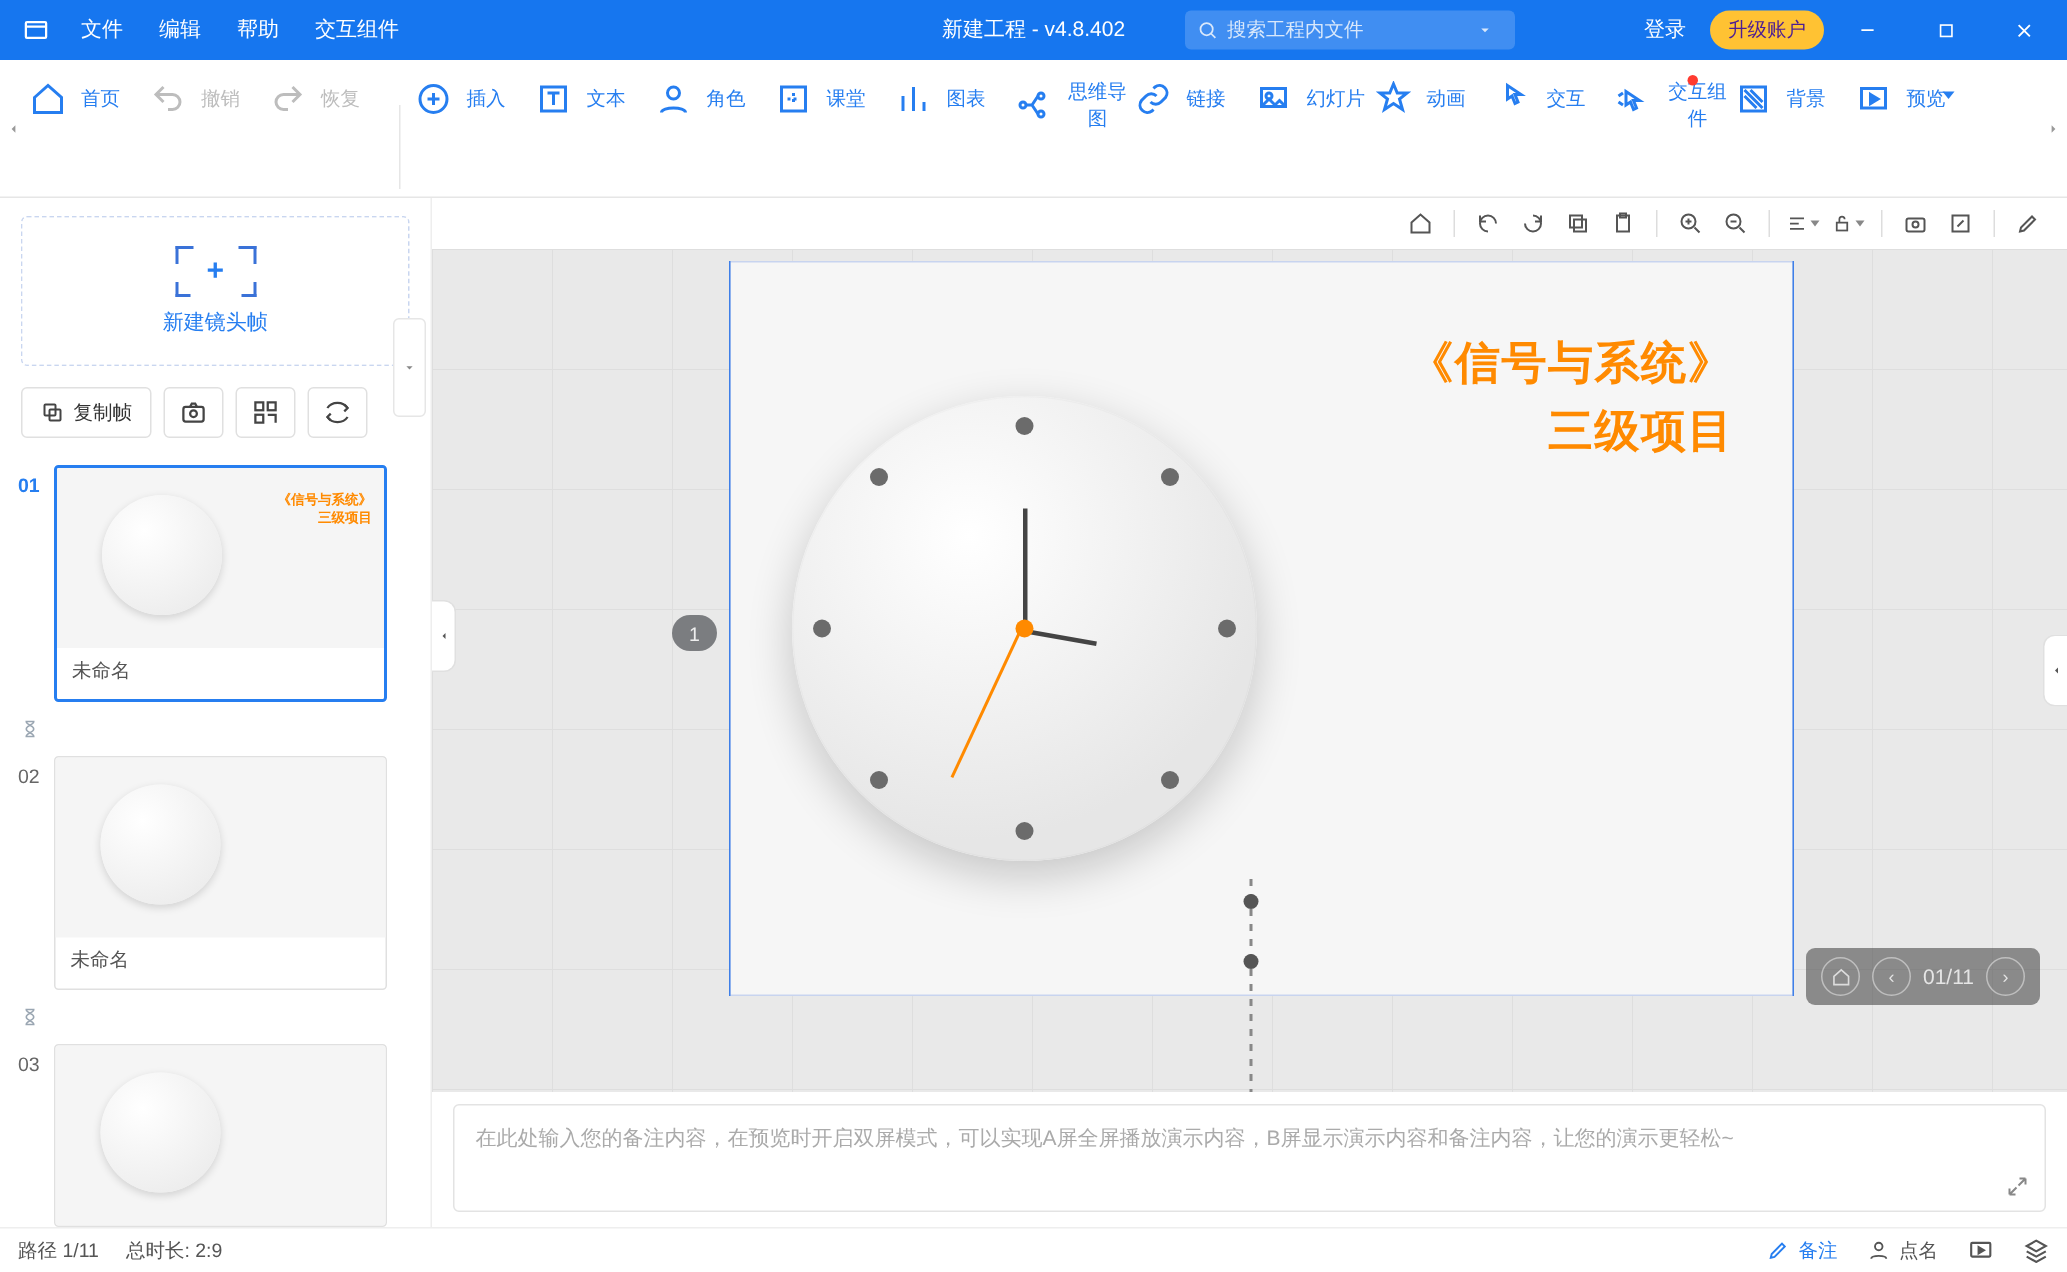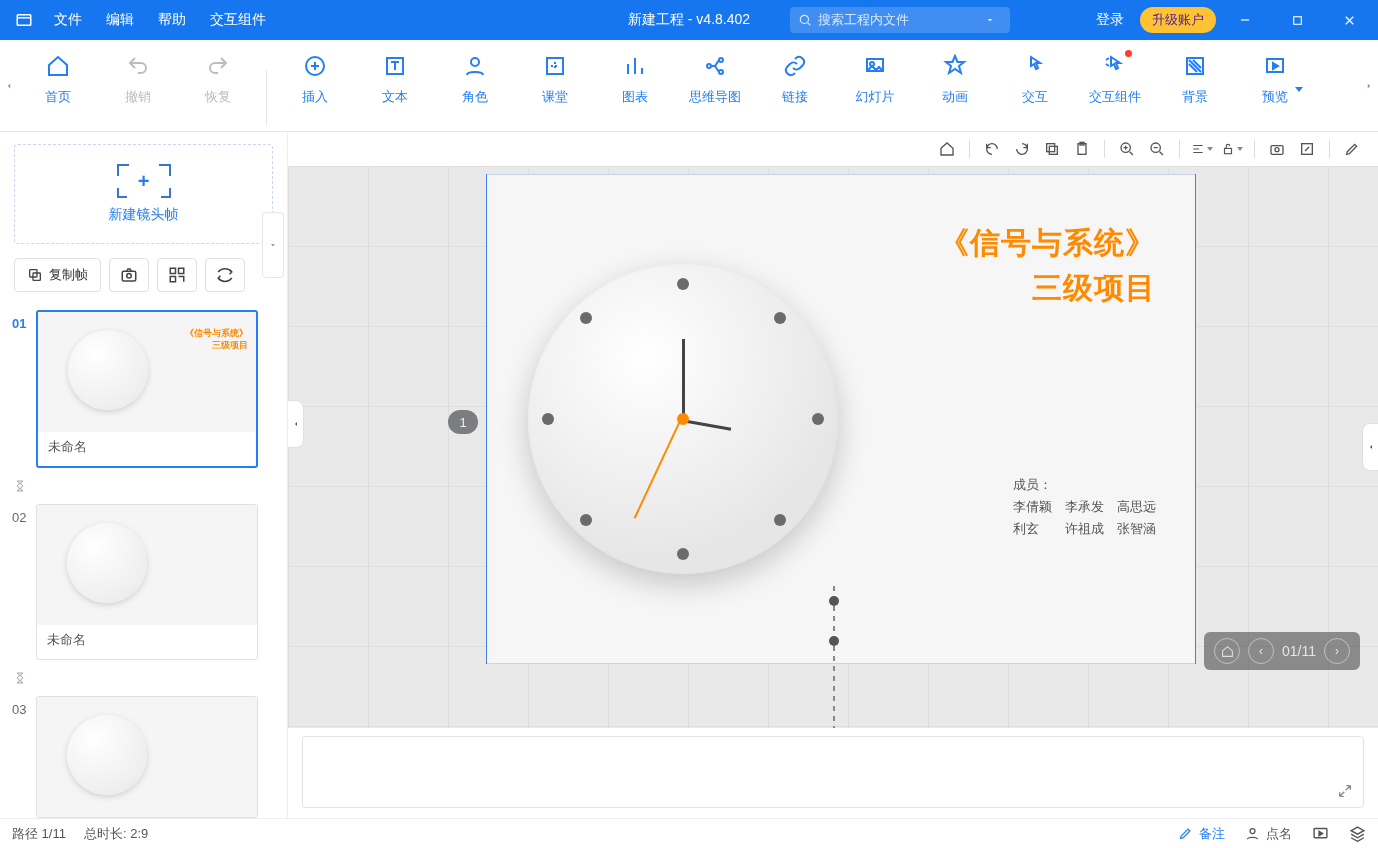--- a/index.html
+++ b/index.html
@@ -40,21 +40,21 @@
     height: 92px; background:#fff; border-bottom:1px solid #e6e6e6;
     display:flex; align-items:center; position:relative;
   }
   .ribbon .scroll-btn {
     width:18px; height:92px; display:flex; align-items:center; justify-content:center;
     color:#888; cursor:pointer;
   }
   .ribbon .tool-group { display:flex; align-items:flex-start; height:100%; padding-top:12px; }
   .ribbon .tool {
     width:80px; text-align:center; font-size:13px; color:#267ef0;
-    display:flex; flex-direction:column; align-items:center; gap:8px; cursor:pointer;
+    display:flex; flex-direction:row; align-items:center; gap:8px; cursor:pointer;
     position: relative;
   }
   .ribbon .tool.disabled { color:#bdbdbd; }
   .ribbon .tool .icon { width:28px; height:28px; display:flex; align-items:center; justify-content:center; }
   .ribbon .divider { width:1px; height:56px; background:#e6e6e6; margin:18px 8px 0; align-self:flex-start; }
   .ribbon .tool .notif-dot {
     position:absolute; top:-2px; left:50%; margin-left:10px;
     width:7px; height:7px; border-radius:50%; background:#ff3b30;
   }
   .ribbon .tool.preview-tool::after {
@@ -632,25 +632,20 @@
             <div class="dot d11"></div>
           <div class="hand min"></div>
             <div class="hand hr"></div>
             <div class="hand sec"></div>
           <div class="center-pin"></div>
         </div>
         <div class="slide-title">
           <div>《信号与系统》</div>
           <div>三级项目</div>
         </div>
-        <div class="slide-members">
-          <div>成员：</div>
-          <div>李倩颖　李承发　高思远</div>
-          <div>利玄　　许祖成　张智涵</div>
-        </div>
       </div>
       <div class="path-line"></div>
       <div class="path-node1"></div>
       <div class="path-node2"></div>
 
       <div class="nav-overlay">
         <div class="circ">
           <svg width="13" height="13" viewBox="0 0 24 24" fill="none" stroke="#ddd" stroke-width="2">
               <path d="M3 11l9-8 9 8v10H3z"></path>
             </svg>
@@ -662,20 +657,21 @@
 
       <div class="right-collapse">
         <svg width="8" height="12" viewBox="0 0 24 24" fill="#555">
             <path d="M15 6l-6 6 6 6z"></path>
           </svg>
       </div>
     </div>
 
     <div class="notes-row">
       <div class="notes-box">
+        <span>在此处输入您的备注内容，在预览时开启双屏模式，可以实现A屏全屏播放演示内容，B屏显示演示内容和备注内容，让您的演示更轻松~</span>
         <span class="expand">
           <svg width="16" height="16" viewBox="0 0 24 24" fill="none" stroke="#888" stroke-width="2">
               <path d="M4 20l7-7M20 4l-7 7M4 20v-6M4 20h6M20 4v6M20 4h-6"></path>
             </svg>
         </span>
       </div>
     </div>
   </div>
 </div>
 

